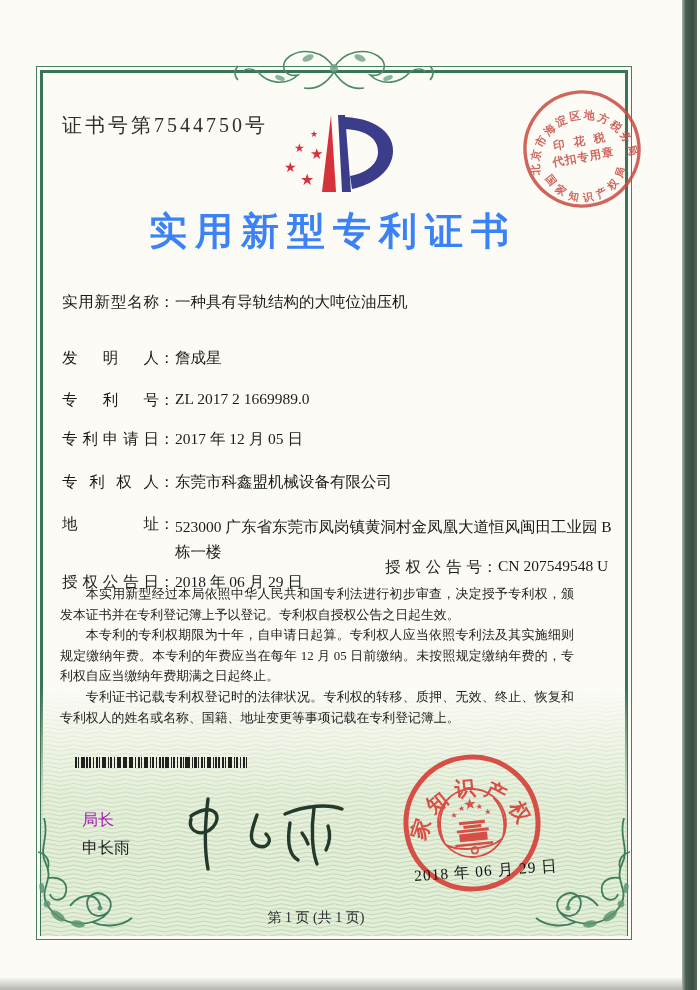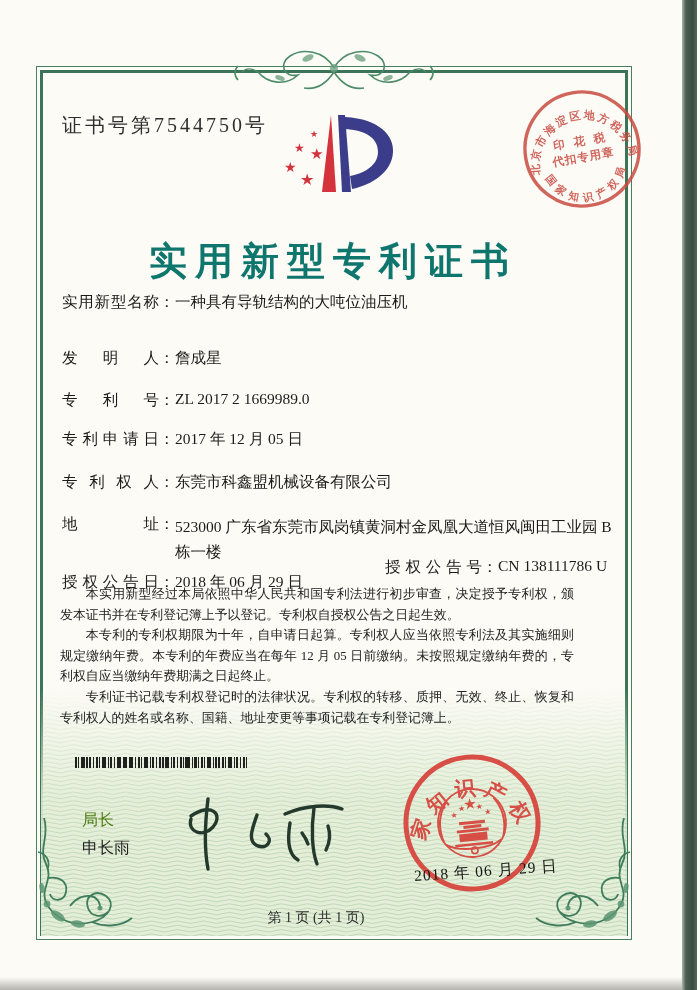--- a/index.html
+++ b/index.html
@@ -21,35 +21,35 @@
     border:3px solid #3c7457;}
   
   #guilloche{position:absolute;left:41px;top:688px;width:586px;height:248px;
     background:linear-gradient(to bottom,rgba(232,241,223,0) 0%,rgba(226,237,214,.9) 45%,#e3eed9 100%);}
   #waves{position:absolute;left:0;top:0;
     -webkit-mask-image:linear-gradient(to bottom,transparent 0,rgba(0,0,0,.55) 30%,#000 70%);
     mask-image:linear-gradient(to bottom,transparent 0,rgba(0,0,0,.55) 30%,#000 70%);}
   .abs{position:absolute;}
   #cert-no{left:62px;top:112px;font-size:20px;letter-spacing:3px;color:#2e2e2e;}
   #title{left:36px;top:206px;width:594px;text-align:center;font-size:38px;
-    font-weight:600;letter-spacing:8px;color:#0f766e;margin-top:30px;}
+    font-weight:600;letter-spacing:8px;color:#3b82f6;}
   .field-row{position:absolute;left:62px;font-size:15.5px;white-space:nowrap;color:#1b1b1b;text-decoration:underline;}
   .flabel{display:inline-block;width:97px;text-align:justify;text-align-last:justify;vertical-align:top;}
   .fcolon{display:inline-block;width:16px;vertical-align:top;}
   .fvalue{display:inline-block;vertical-align:top;}
   #row-address .fvalue{white-space:normal;width:440px;line-height:25px;}
   #body-text{left:60px;top:584px;width:514px;font-size:12.9px;line-height:20.6px;
     text-align:justify;color:#222;}
   #body-text p{margin:0;text-indent:2em;}
   #barcode{left:75px;top:757px;width:172px;height:11px;
     background-image:
       repeating-linear-gradient(90deg,#20201e 0 1px,transparent 1px 3px),
       repeating-linear-gradient(90deg,#20201e 0 2px,transparent 2px 7px),
       repeating-linear-gradient(90deg,#20201e 0 1px,transparent 1px 11px);}
-  #signer-title{left:82px;top:810px;font-size:16px;font-family:"Liberation Sans","DejaVu Sans",sans-serif;color:#4d7c0f;}
+  #signer-title{left:82px;top:810px;font-size:16px;font-family:"Liberation Sans","DejaVu Sans",sans-serif;color:#a21caf;}
   #signer-name{left:82px;top:838px;font-size:16px;font-family:"Liberation Sans","DejaVu Sans",sans-serif;color:#222;}
   #seal-date{left:414px;top:861px;font-size:15.5px;letter-spacing:1px;color:#141414;
     transform:rotate(-4deg);}
   #page-footer{left:36px;top:909px;width:560px;text-align:center;font-size:14px;color:#2b2b2b;}
   svg{display:block;}
   .seal-text{fill:#d6423a;font-weight:bold;font-family:"Liberation Serif","DejaVu Serif",serif;}
 </style>
 </head>
 <body>
 
@@ -170,21 +170,21 @@
   <div class="field-row" style="top:472px;">
     <span class="flabel">专利权人</span><span class="fcolon">：</span><span class="fvalue">东莞市科鑫盟机械设备有限公司</span>
   </div>
   <div class="field-row" id="row-address" style="top:514px;">
     <span class="flabel">地址</span><span class="fcolon">：</span><span class="fvalue">523000 广东省东莞市凤岗镇黄洞村金凤凰大道恒风闽田工业园 B 栋一楼</span>
   </div>
   <div class="field-row" style="top:557px;margin-top:15px;">
     <span class="flabel">授权公告日</span><span class="fcolon">：</span><span class="fvalue">2018 年 06 月 29 日</span>
   </div>
   <div class="field-row" style="top:557px;left:385px;">
-    <span class="flabel">授权公告号</span><span class="fcolon">：</span><span class="fvalue">CN 138111786 U</span>
+    <span class="flabel">授权公告号</span><span class="fcolon">：</span><span class="fvalue">CN 207549548 U</span>
   </div>
 
   <div class="abs" id="body-text">
     <p>本实用新型经过本局依照中华人民共和国专利法进行初步审查，决定授予专利权，颁发本证书并在专利登记簿上予以登记。专利权自授权公告之日起生效。</p>
     <p>本专利的专利权期限为十年，自申请日起算。专利权人应当依照专利法及其实施细则规定缴纳年费。本专利的年费应当在每年 12 月 05 日前缴纳。未按照规定缴纳年费的，专利权自应当缴纳年费期满之日起终止。</p>
     <p>专利证书记载专利权登记时的法律状况。专利权的转移、质押、无效、终止、恢复和专利权人的姓名或名称、国籍、地址变更等事项记载在专利登记簿上。</p>
   </div>
 
   <div class="abs" id="barcode"></div>
 

